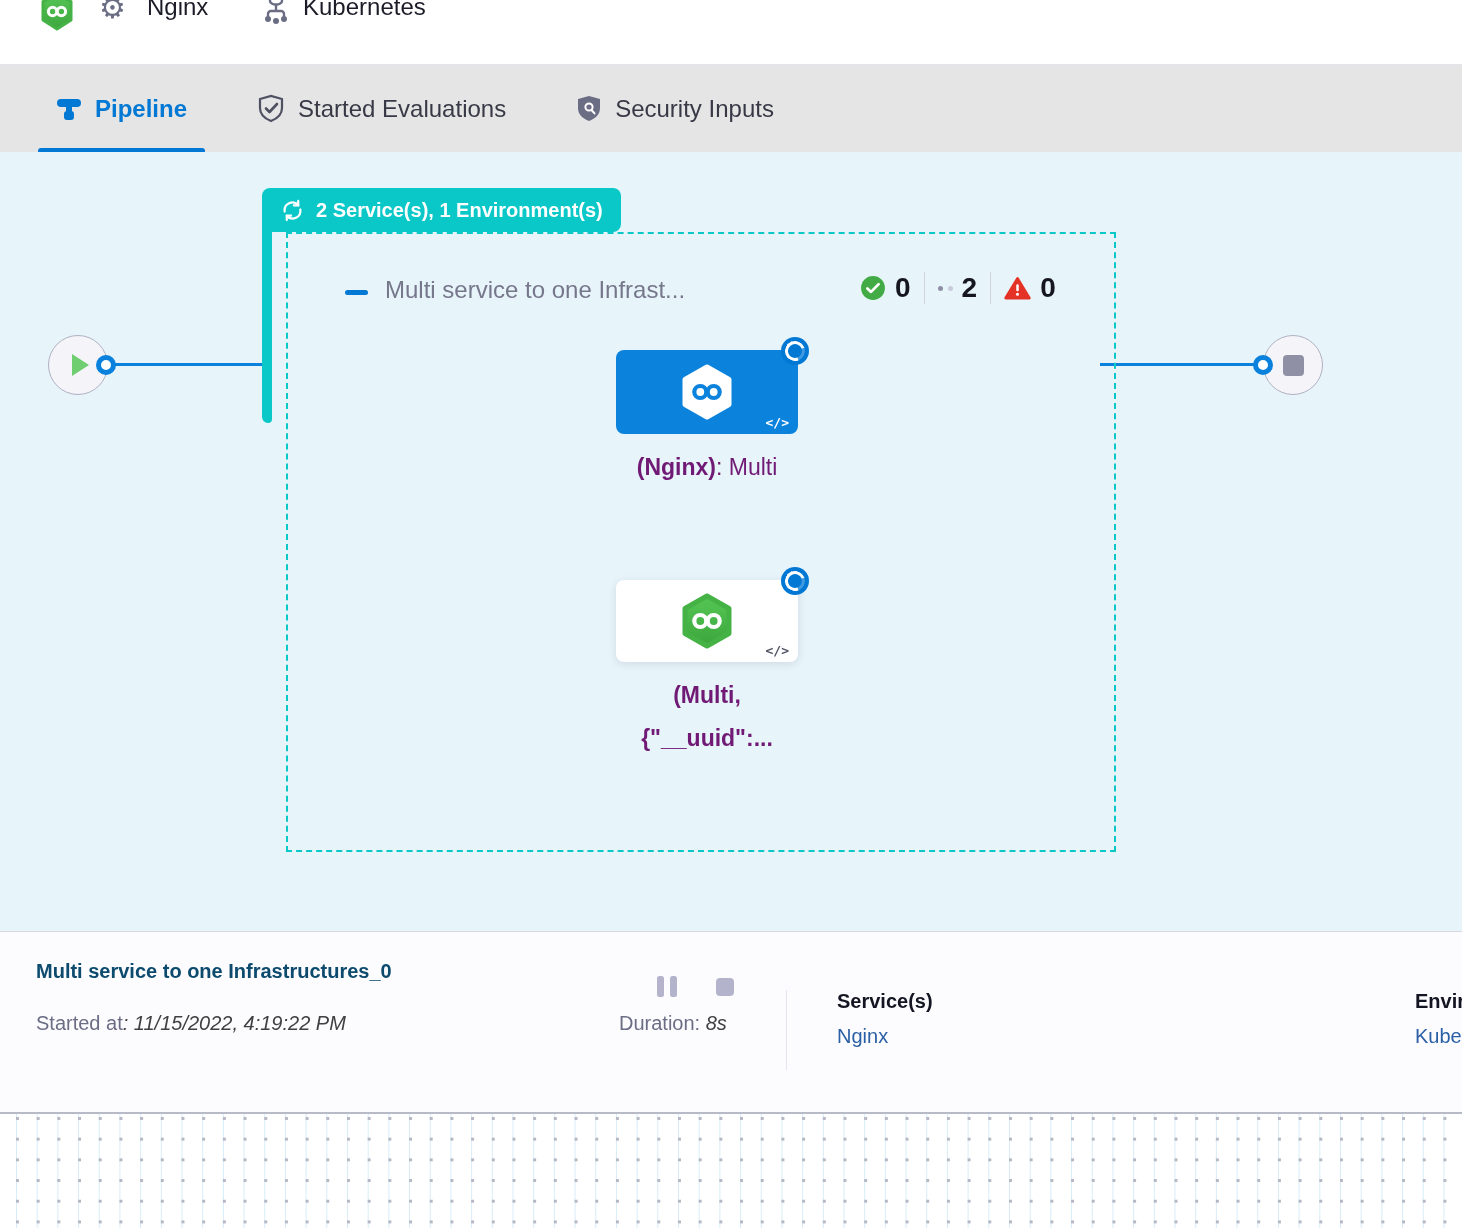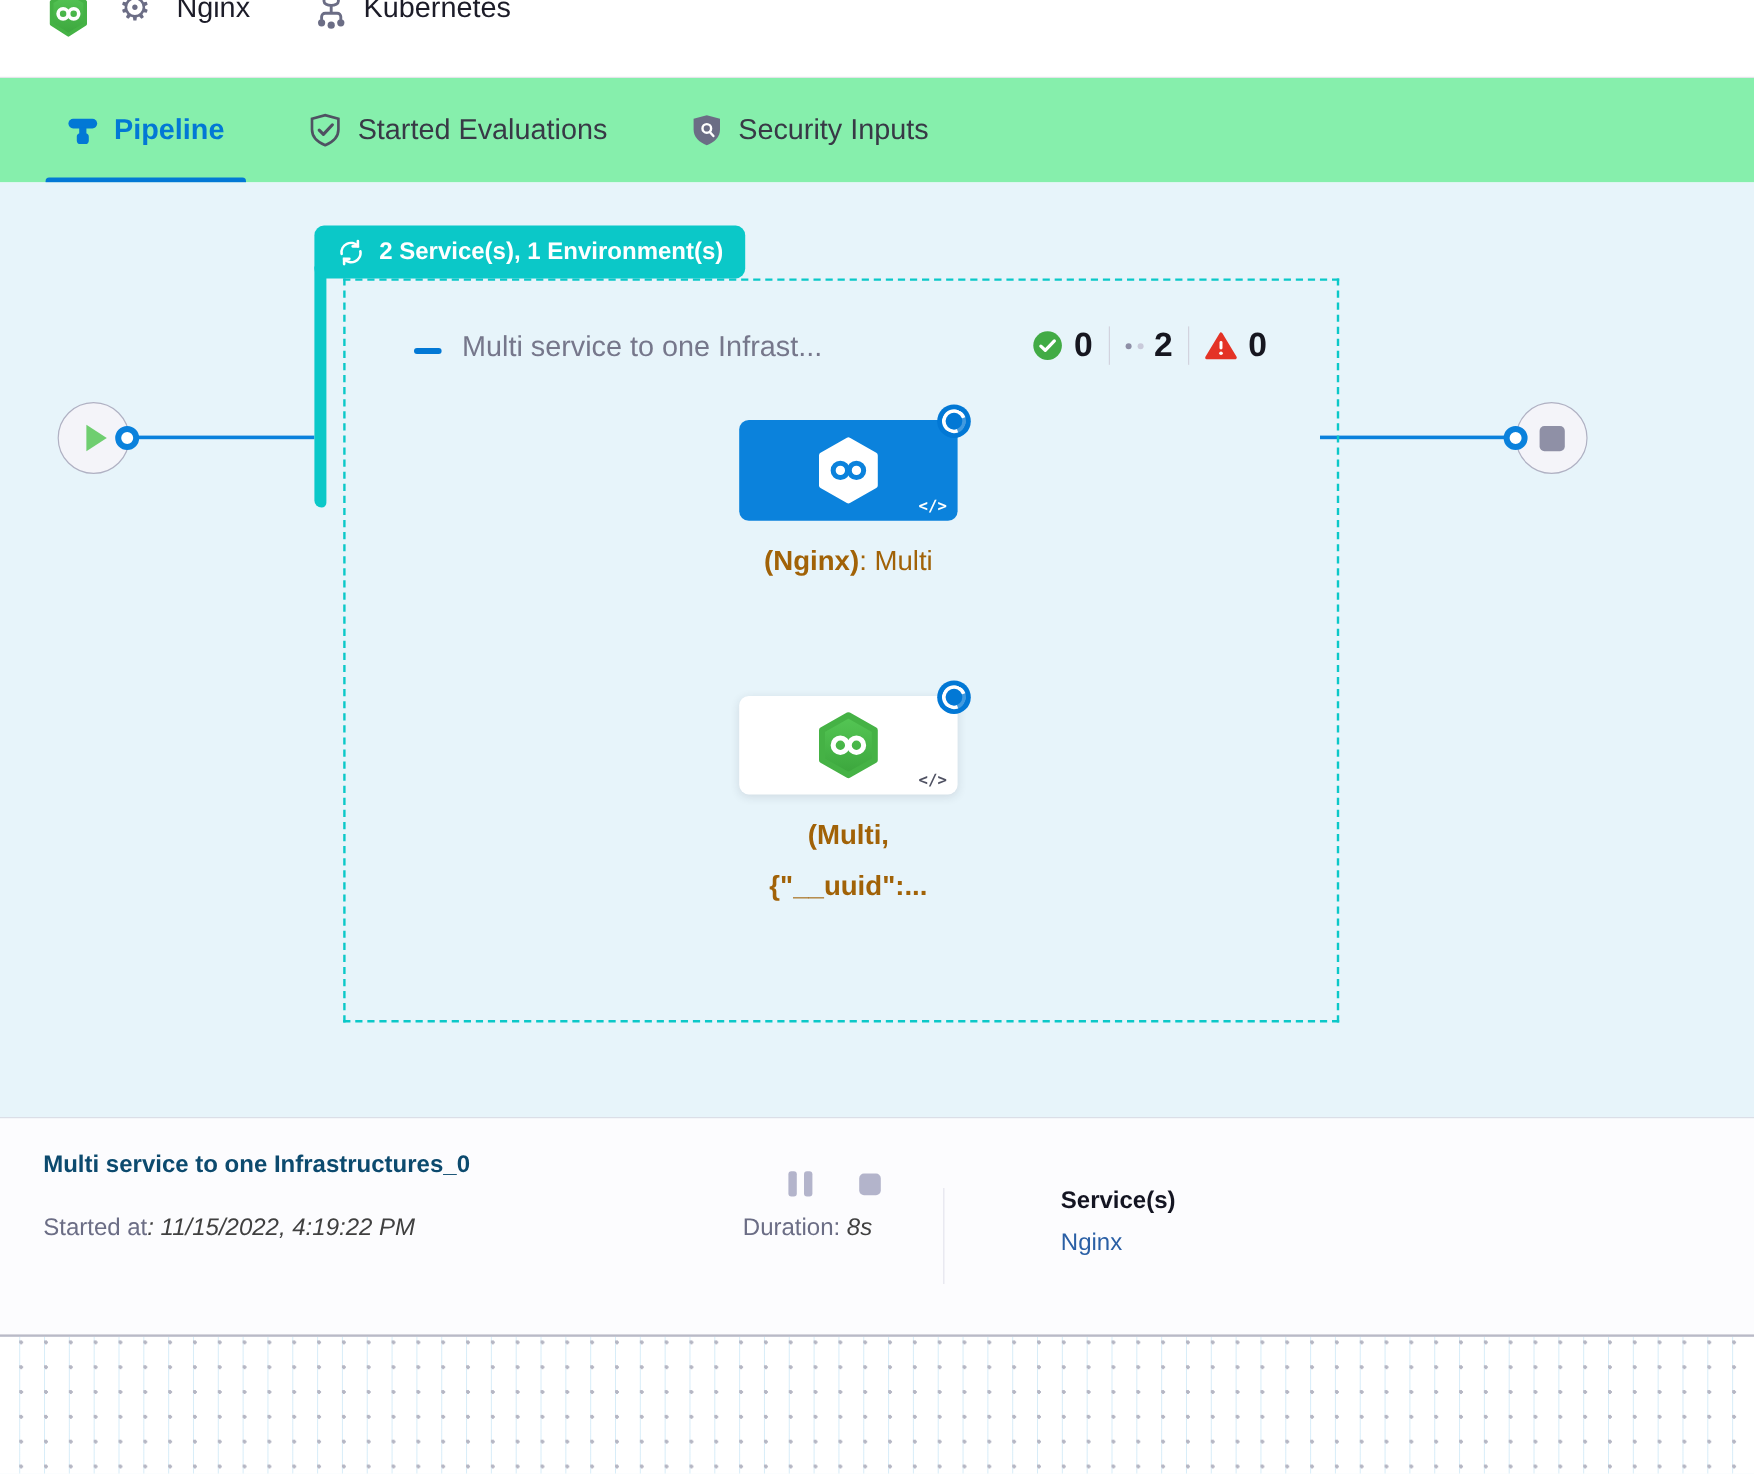--- a/index.html
+++ b/index.html
@@ -9,21 +9,21 @@
     font-family:"Liberation Sans","DejaVu Sans",sans-serif;
     color:#1c1c28;
   }
   .abs{position:absolute;}
 
   
   .topbar{position:absolute;left:0;top:0;width:1462px;height:64px;background:#fff;border-bottom:1px solid #e4e4ea;}
   .topbar .item-label{position:absolute;top:-7px;font-size:24px;font-weight:500;color:#1c1c28;white-space:nowrap;}
 
   
-  .tabbar{position:absolute;left:0;top:65px;width:1462px;height:87px;background:#86efac;display:flex;align-items:center;padding-left:38px;box-sizing:border-box;}
+  .tabbar{position:absolute;left:0;top:65px;width:1462px;height:87px;background:#e5e5e5;display:flex;align-items:center;padding-left:38px;box-sizing:border-box;}
   .tab{position:relative;height:100%;display:flex;align-items:center;gap:13px;padding:0 18px;cursor:pointer;}
   .tab .tab-label{font-size:24px;font-weight:500;color:#383946;white-space:nowrap;}
   .tab.active .tab-label{color:#0278d5;font-weight:700;}
   .tab.active::after{content:"";position:absolute;left:0;right:0;bottom:0;height:4px;background:#0278d5;border-radius:3px 3px 0 0;}
   .tab + .tab{margin-left:16px;}
 
   
   .canvas{position:absolute;left:0;top:152px;width:1462px;height:779px;background:#e7f4fa;border-bottom:1px solid #d8d9e3;}
   .group-badge{position:absolute;left:262px;top:36px;height:44px;background:#0bc8c8;border-radius:8px;display:flex;align-items:center;gap:11px;padding:0 18px;box-sizing:border-box;color:#fff;font-size:20px;font-weight:600;white-space:nowrap;z-index:3;}
   .teal-bar{position:absolute;left:262px;top:70px;width:10px;height:201px;background:#0bc8c8;border-radius:0 0 4px 6px;z-index:2;}
@@ -43,21 +43,21 @@
   .node-blue{top:116px;height:84px;background:#0b82dc;}
   .node-white{top:346px;height:82px;background:#ffffff;box-shadow:0 2px 8px rgba(40,41,61,0.12);}
   .code-glyph{position:absolute;right:9px;bottom:4px;font-family:"DejaVu Sans Mono","Liberation Mono",monospace;font-size:13px;font-weight:700;}
   .node-blue .code-glyph{color:#ffffff;}
   .node-white .code-glyph{color:#4f5162;}
   .spin-badge{position:absolute;width:28px;height:28px;border-radius:50%;background:#0278d5;z-index:4;}
   .spin-badge::after{content:"";position:absolute;inset:4px;border:3px solid #fff;border-right-color:rgba(255,255,255,0.25);border-radius:50%;transform:rotate(25deg);}
   .badge-n1{left:493px;top:103px;}
   .badge-n2{left:493px;top:333px;}
 
-  .node-label{position:absolute;left:278px;width:282px;text-align:center;font-size:23px;line-height:42px;color:#a16207;}
+  .node-label{position:absolute;left:278px;width:282px;text-align:center;font-size:23px;line-height:42px;color:#701a75;}
   .label-n1{top:212px;}
   .label-n2{top:440px;font-weight:700;line-height:43px;}
   .node-label b{font-weight:700;}
 
   .terminal{position:absolute;width:60px;height:60px;border-radius:50%;background:#f4f4f9;border:1.5px solid #b0b1c3;box-sizing:border-box;display:flex;align-items:center;justify-content:center;}
   .start-node{left:48px;top:183px;}
   .end-node{left:1263px;top:183px;}
   .play-tri{width:0;height:0;border-left:17px solid #6fce70;border-top:11px solid transparent;border-bottom:11px solid transparent;margin-left:5px;}
   .stop-sq{width:21px;height:21px;background:#8f90a6;border-radius:4px;}
   .edge{position:absolute;top:211px;height:3px;background:#0a81dc;}
@@ -71,21 +71,21 @@
   .footer{position:absolute;left:0;top:932px;width:1462px;height:180px;background:#fcfcfe;}
   .exec-title{position:absolute;left:36px;top:28px;font-size:20px;font-weight:700;color:#0c4a6e;white-space:nowrap;}
   .started-line{position:absolute;left:36px;top:80px;font-size:20px;white-space:nowrap;}
   .lbl-gray{color:#6b6d85;}
   .val-dark{color:#404040;font-weight:500;font-style:italic;}
   .pause-icon{position:absolute;left:657px;top:44px;display:flex;gap:6px;cursor:pointer;}
   .pause-icon span{width:7px;height:21px;background:#b3b4cb;border-radius:2.5px;display:block;}
   .stop-icon{position:absolute;left:716px;top:46px;width:18px;height:18px;background:#b3b4cb;border-radius:4px;cursor:pointer;}
   .duration-line{position:absolute;left:619px;top:80px;font-size:20px;white-space:nowrap;}
   .foot-div{position:absolute;left:786px;top:58px;width:1px;height:80px;background:#e4e4ee;}
-  .kv{position:absolute;top:58px;margin-left:47px;}
+  .kv{position:absolute;top:58px;}
   .kv .k{font-size:20px;font-weight:600;color:#141522;white-space:nowrap;}
   .kv .v{font-size:20px;color:#2a5fa5;margin-top:12px;white-space:nowrap;cursor:pointer;}
   .kv-services{left:837px;}
   .kv-env{left:1415px;width:120px;overflow:hidden;}
 
   
   .grid-area{
     position:absolute;left:0;top:1112px;width:1462px;height:116px;
     background-color:#ffffff;
     border-top:2px solid #b9bac7;

